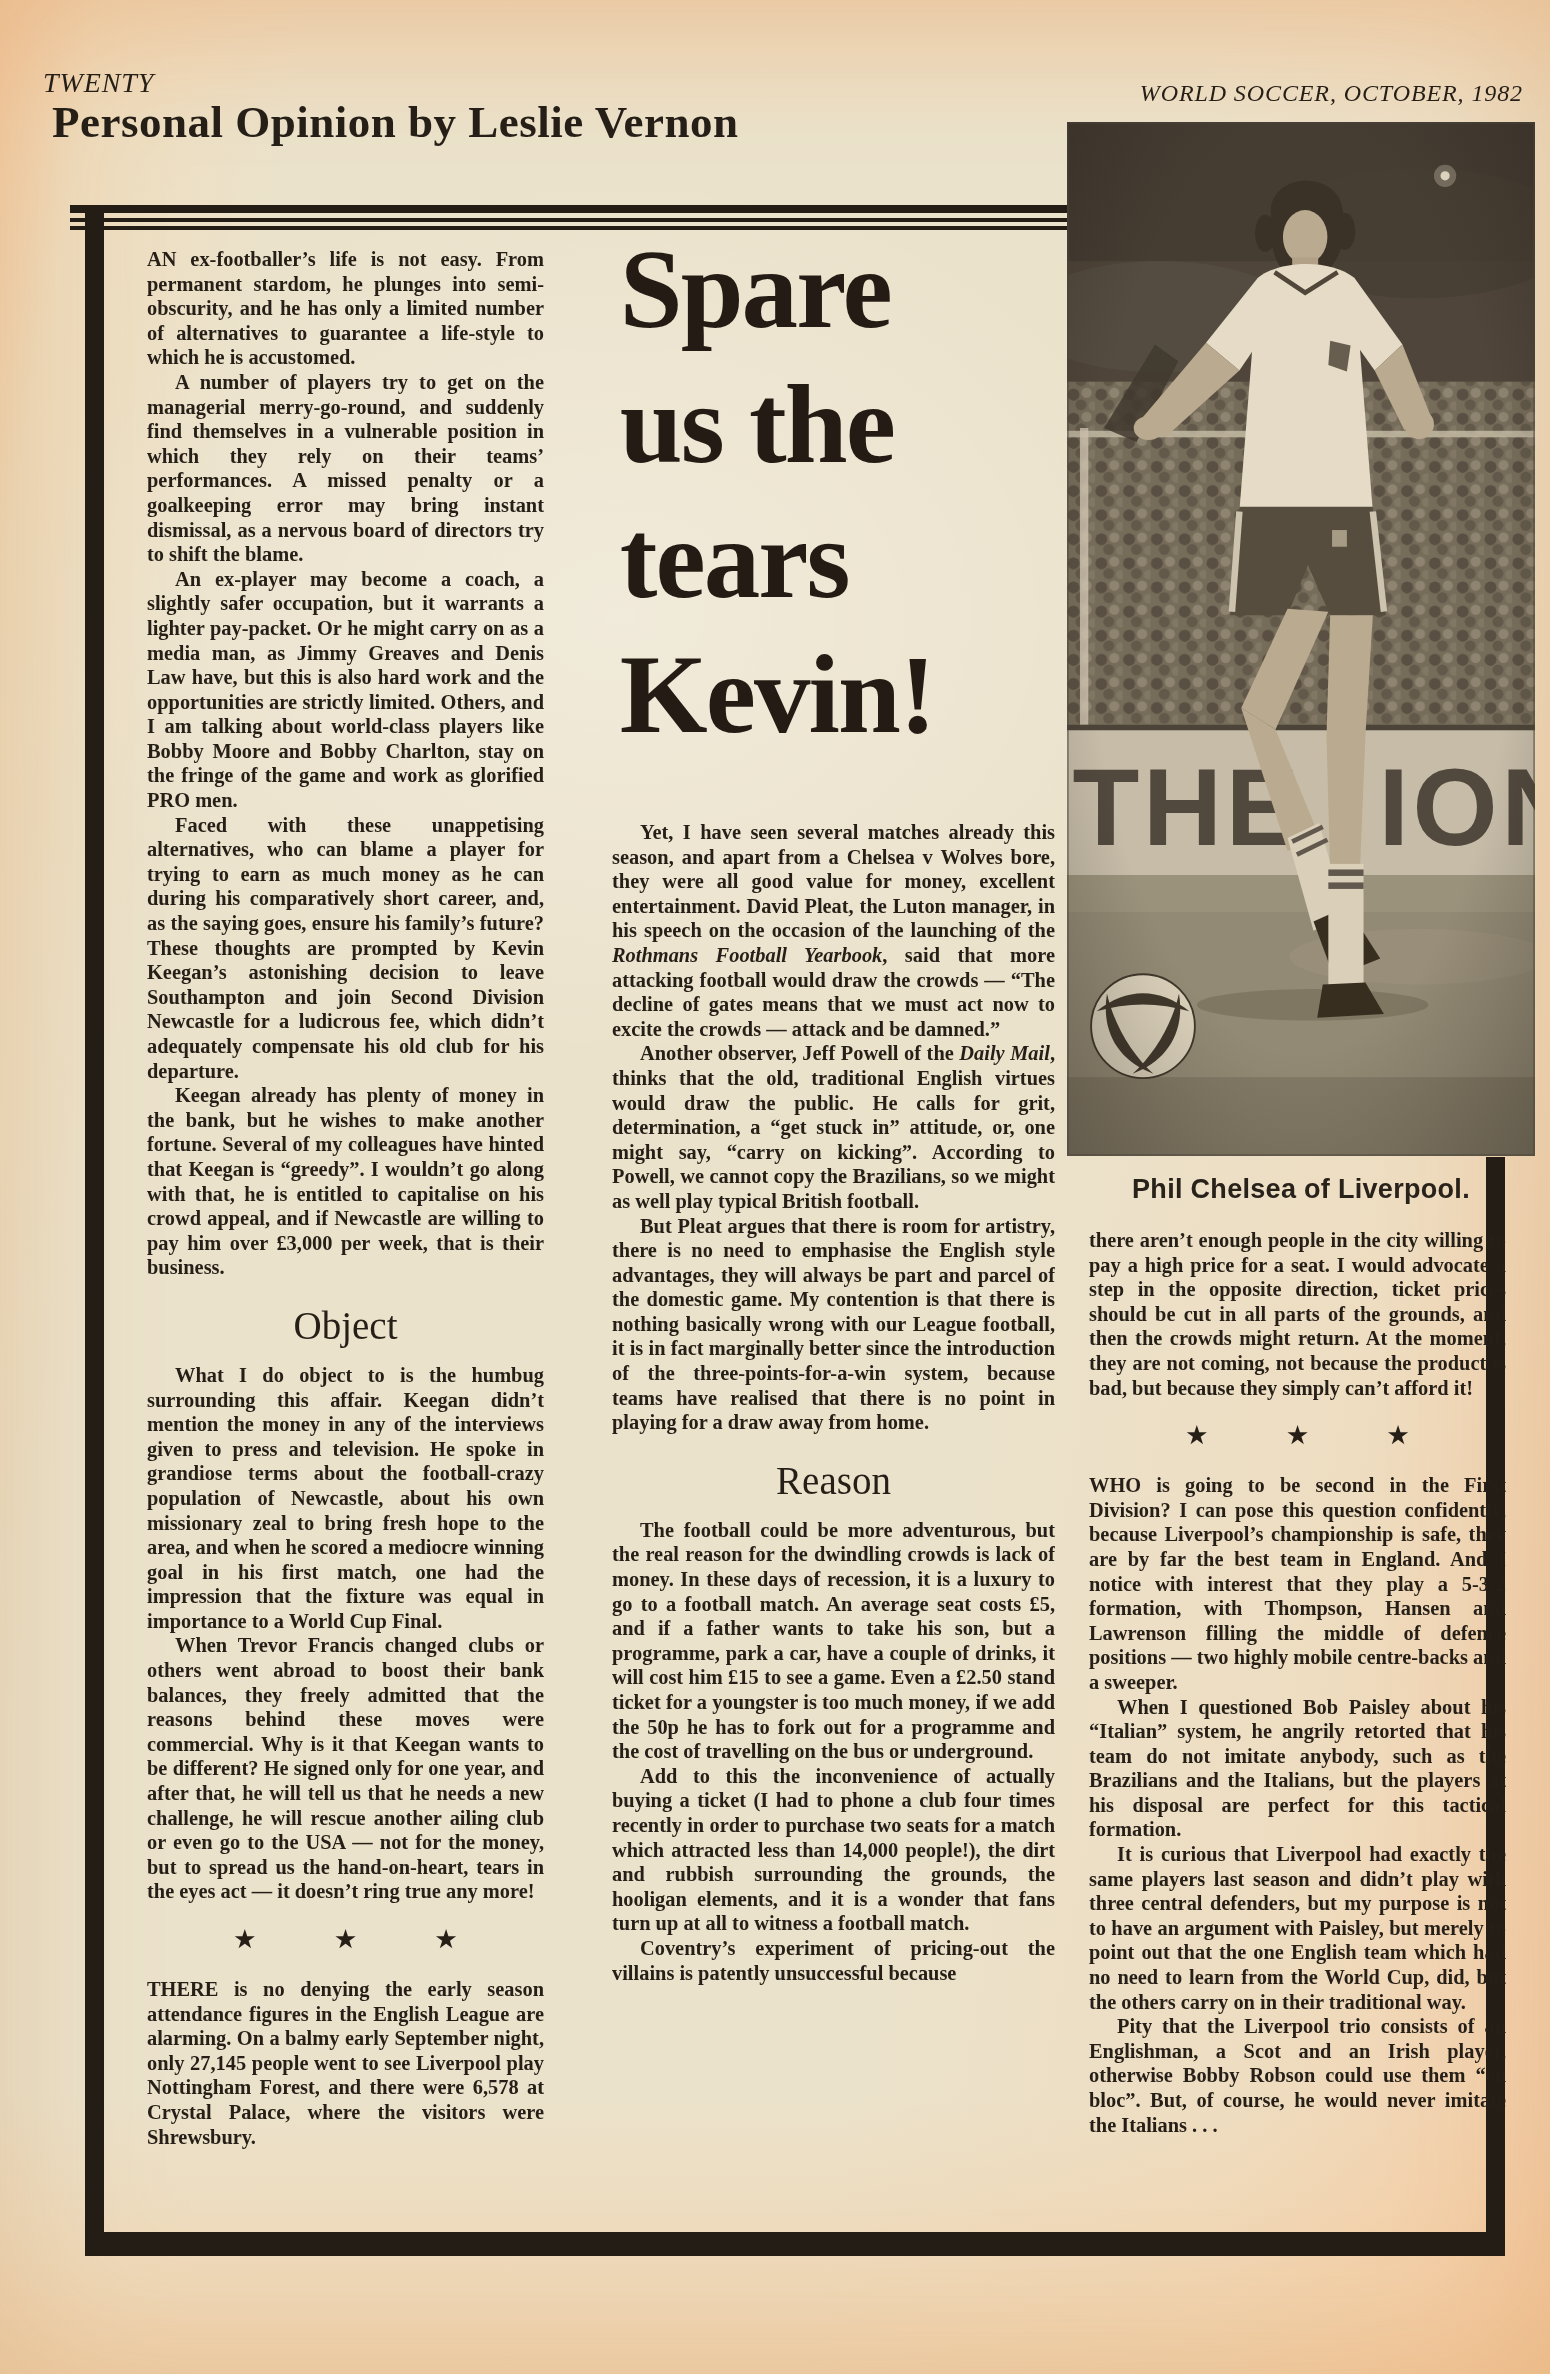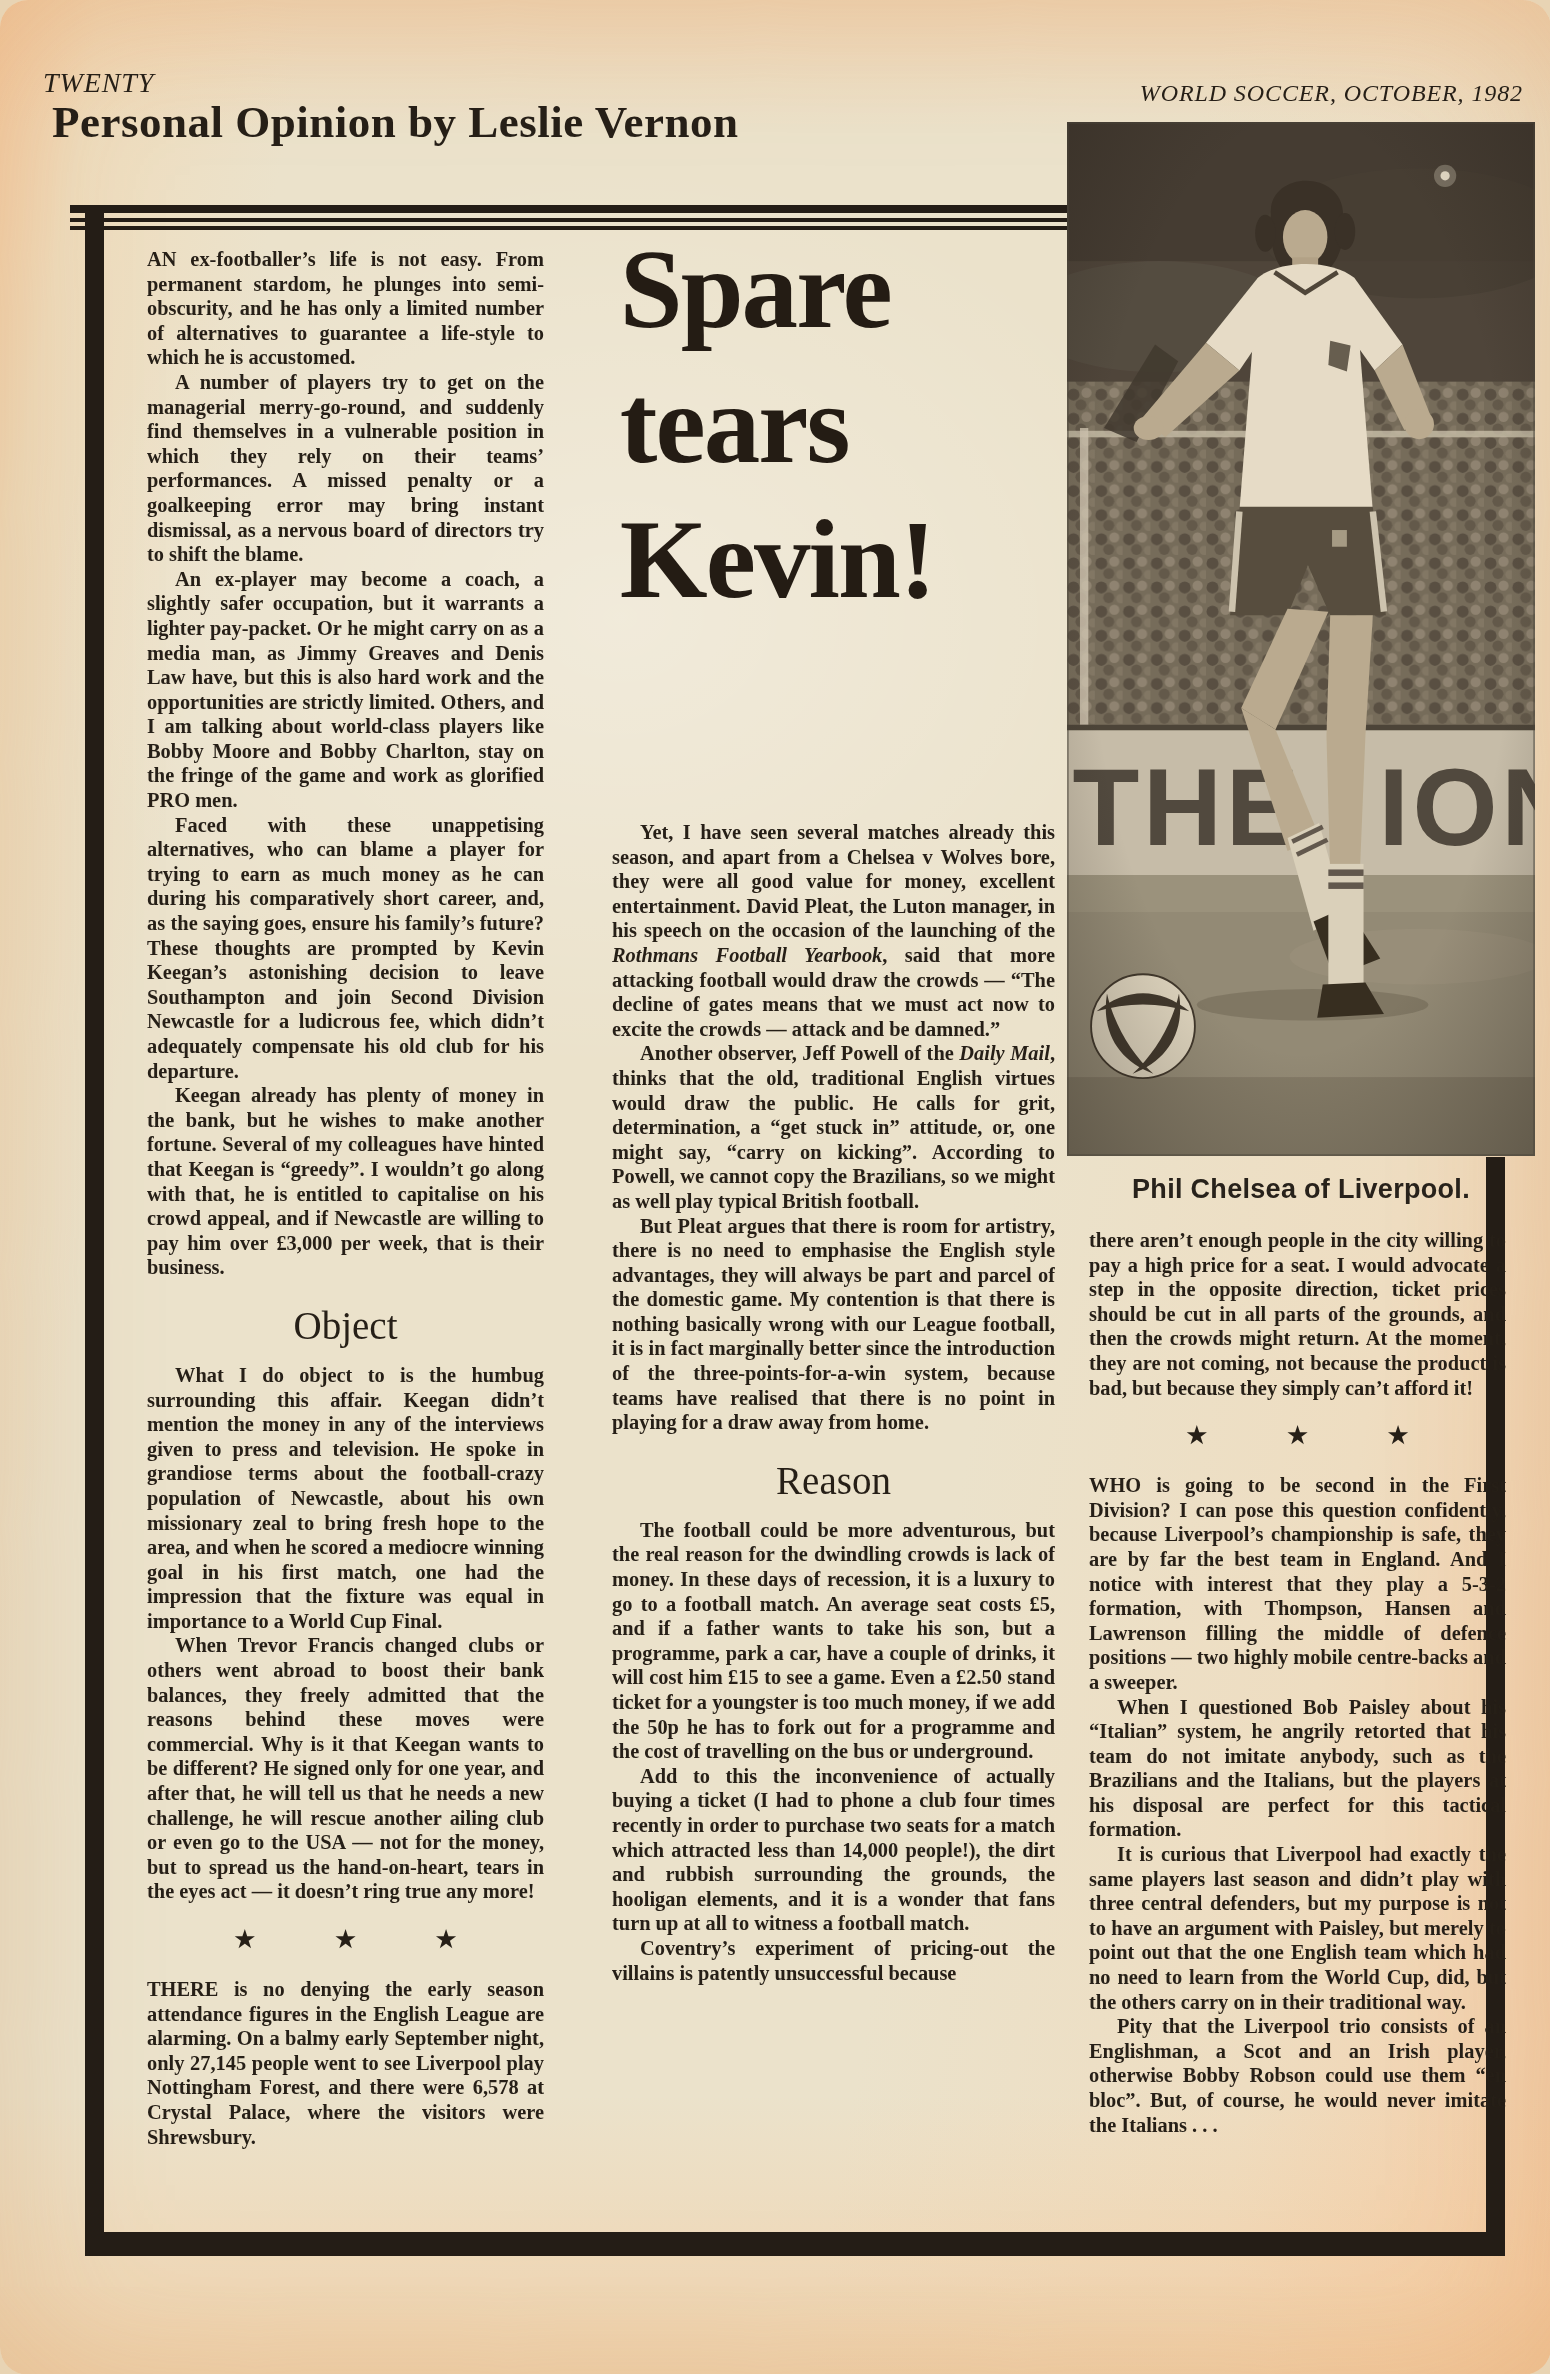--- a/index.html
+++ b/index.html
@@ -4,21 +4,20 @@
 <style>
   html,body{margin:0;padding:0;background:#e8d4b4;}
   .page{
     position:relative;width:1551px;height:2375px;overflow:hidden;
     font-family:"Liberation Serif",serif;color:#261f17;
     background:
       radial-gradient(835px 649px at 40% 26%, rgba(255,255,255,.30), rgba(255,255,255,0) 70%),
       linear-gradient(180deg, rgba(246,205,164,.55) 0px, rgba(246,205,164,0) 130px, rgba(246,205,164,0) 2096px, rgba(247,199,148,.5) 2375px),
       linear-gradient(100deg, #f6cda4 0px, #efddbe 102px, #ebe2cb 306px, #ebe2cb 62%, #eeddc1 82%, #f5cda6 100%);
     box-shadow: inset 0 0 158px rgba(198,128,66,.28);
-    border-radius: 28px;
   }
   .masthead-left{position:absolute;left:43px;top:67px;font-style:italic;font-size:28px;letter-spacing:0.9px;}
   .masthead-right{position:absolute;right:28px;top:80px;font-style:italic;font-size:24px;letter-spacing:0.9px;}
   .kicker{position:absolute;left:52px;top:96px;margin:0;font-size:45px;font-weight:bold;letter-spacing:0.5px;}
   .title-rule{position:absolute;left:70px;top:205px;width:998px;}
   .title-rule .r{background:#241d16;}
   .title-rule .r1{height:8.3px;margin-bottom:4.6px;}
   .title-rule .r2{height:3.7px;margin-bottom:4.6px;}
   .title-rule .r3{height:3.7px;}
   .frame{position:absolute;background:#241d16;}
@@ -55,20 +54,21 @@
     <div class="r r2"></div>
     <div class="r r3"></div>
   </div>
 
   <div class="frame frame-left"></div>
   <div class="frame frame-bottom"></div>
   <div class="frame frame-right"></div>
 
   <div class="headline">
     <div>Spare</div>
+    <div>us the</div>
     <div>tears</div>
     <div>Kevin!</div>
   </div>
 
   <div class="col col-left">
       <p class="flush"><span>AN ex-footballer’s life is not easy. From permanent stardom, he plunges into semi-obscurity, and he has only a limited number of alternatives to guarantee a life-style to which he is accustomed.</span></p>
       <p><span>A number of players try to get on the managerial merry-go-round, and suddenly find themselves in a vulnerable position in which they rely on their teams’ performances. A missed penalty or a goalkeeping error may bring instant dismissal, as a nervous board of directors try to shift the blame.</span></p>
       <p><span>An ex-player may become a coach, a slightly safer occupation, but it warrants a lighter pay-packet. Or he might carry on as a media man, as Jimmy Greaves and Denis Law have, but this is also hard work and the opportunities are strictly limited. Others, and I am talking about world-class players like Bobby Moore and Bobby Charlton, stay on the fringe of the game and work as glorified PRO men.</span></p>
       <p><span>Faced with these unappetising alternatives, who can blame a player for trying to earn as much money as he can during his comparatively short career, and, as the saying goes, ensure his family’s future? These thoughts are prompted by Kevin Keegan’s astonishing decision to leave Southampton and join Second Division Newcastle for a ludicrous fee, which didn’t adequately compensate his old club for his departure.</span></p>
       <p><span>Keegan already has plenty of money in the bank, but he wishes to make another fortune. Several of my colleagues have hinted that Keegan is “greedy”. I wouldn’t go along with that, he is entitled to capitalise on his crowd appeal, and if Newcastle are willing to pay him over £3,000 per week, that is their business.</span></p>

